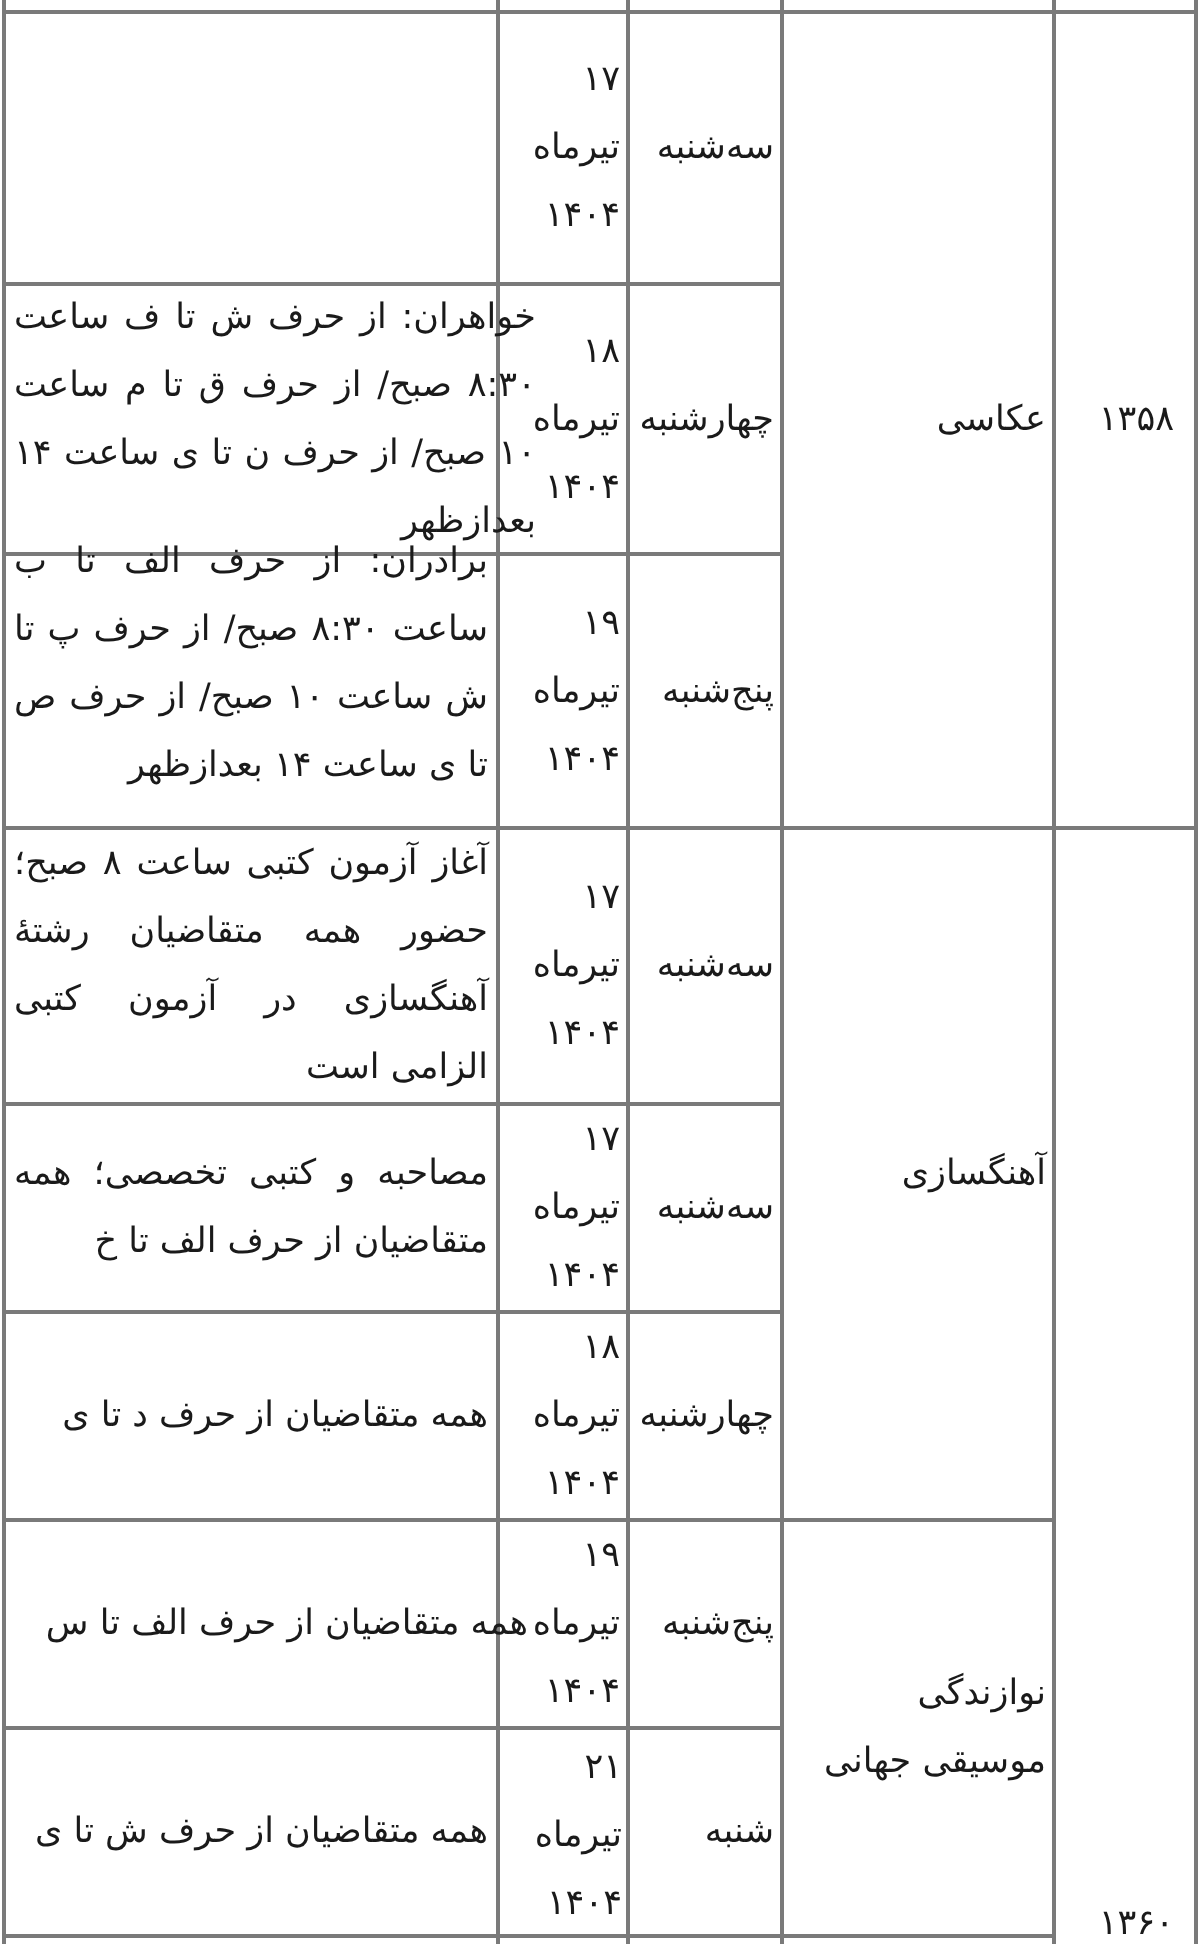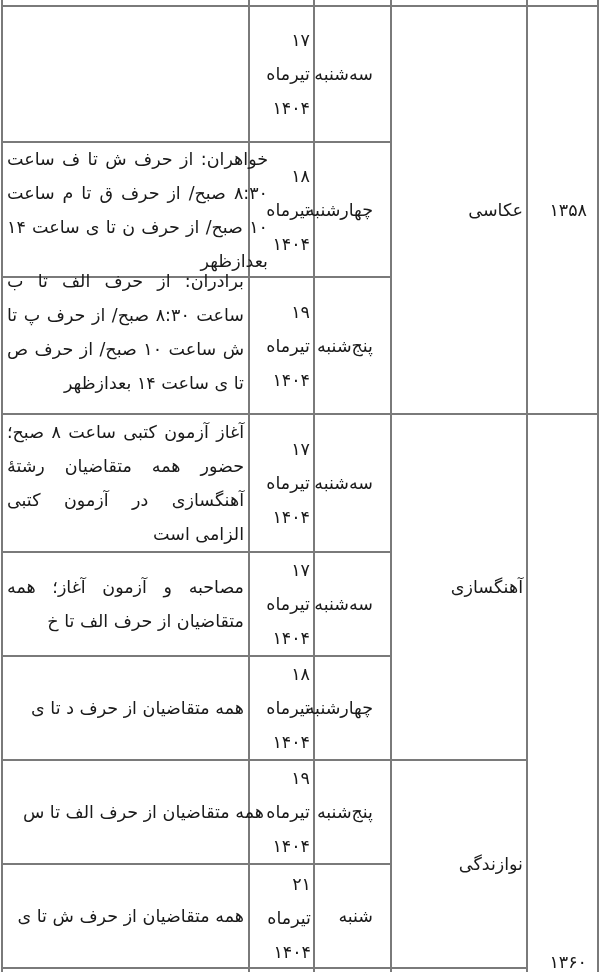--- a/index.html
+++ b/index.html
@@ -23,21 +23,21 @@
       text-align: justify; text-align-last: right;
       line-height: 34px;
       justify-content: flex-start;
     }
     .desc span { display: block; width: 100%; }
     .date {
       justify-content: flex-start; padding-right: 3px;
       line-height: 34px; text-align: right;
     }
     .date span { display: block; width: 100%; }
-    .day { justify-content: flex-start; padding-right: 17px; white-space: nowrap; }
+    .day { justify-content: flex-start; padding-right: 3px; white-space: nowrap; }
     .field { justify-content: flex-start; padding-right: 3px; line-height: 34px; text-align: right; }
     .field span { display: block; }
     .year { justify-content: flex-start; padding-right: 10px; }
   </style>
 </head>
 <body>
 
 <div class="page">
 
   <div class="vl" style="left:1px; top:0; height:972px;"></div>
@@ -131,40 +131,41 @@
     <span>سه‌شنبه</span>
   </div>
   <div class="cell date" style="left:250px; top:553px; width:63px; height:102px;">
     <div style="width:100%">
       <span>۱۷</span>
       <span>تیرماه</span>
       <span>۱۴۰۴</span>
     </div>
   </div>
   <div class="cell desc" style="left:3px; top:553px; width:245px; height:102px;">
-    <span>مصاحبه و آزمون آغاز؛ همه متقاضیان از حرف الف تا خ</span>
+    <span>مصاحبه و کتبی تخصصی؛ همه متقاضیان از حرف الف تا خ</span>
   </div>
 
   <div class="cell day" style="left:315px; top:657px; width:75px; height:102px;">
     <span>چهارشنبه</span>
   </div>
   <div class="cell date" style="left:250px; top:657px; width:63px; height:102px;">
     <div style="width:100%">
       <span>۱۸</span>
       <span>تیرماه</span>
       <span>۱۴۰۴</span>
     </div>
   </div>
   <div class="cell desc" style="left:3px; top:657px; width:245px; height:102px;">
     <span>همه متقاضیان از حرف د تا ی</span>
   </div>
 
   <div class="cell field" style="left:392px; top:761px; width:134px; height:206px;">
     <div>
       <span>نوازندگی</span>
+      <span>موسیقی جهانی</span>
     </div>
   </div>
 
   <div class="cell day" style="left:315px; top:761px; width:75px; height:102px;">
     <span>پنج‌شنبه</span>
   </div>
   <div class="cell date" style="left:250px; top:761px; width:63px; height:102px;">
     <div style="width:100%">
       <span>۱۹</span>
       <span>تیرماه</span>

